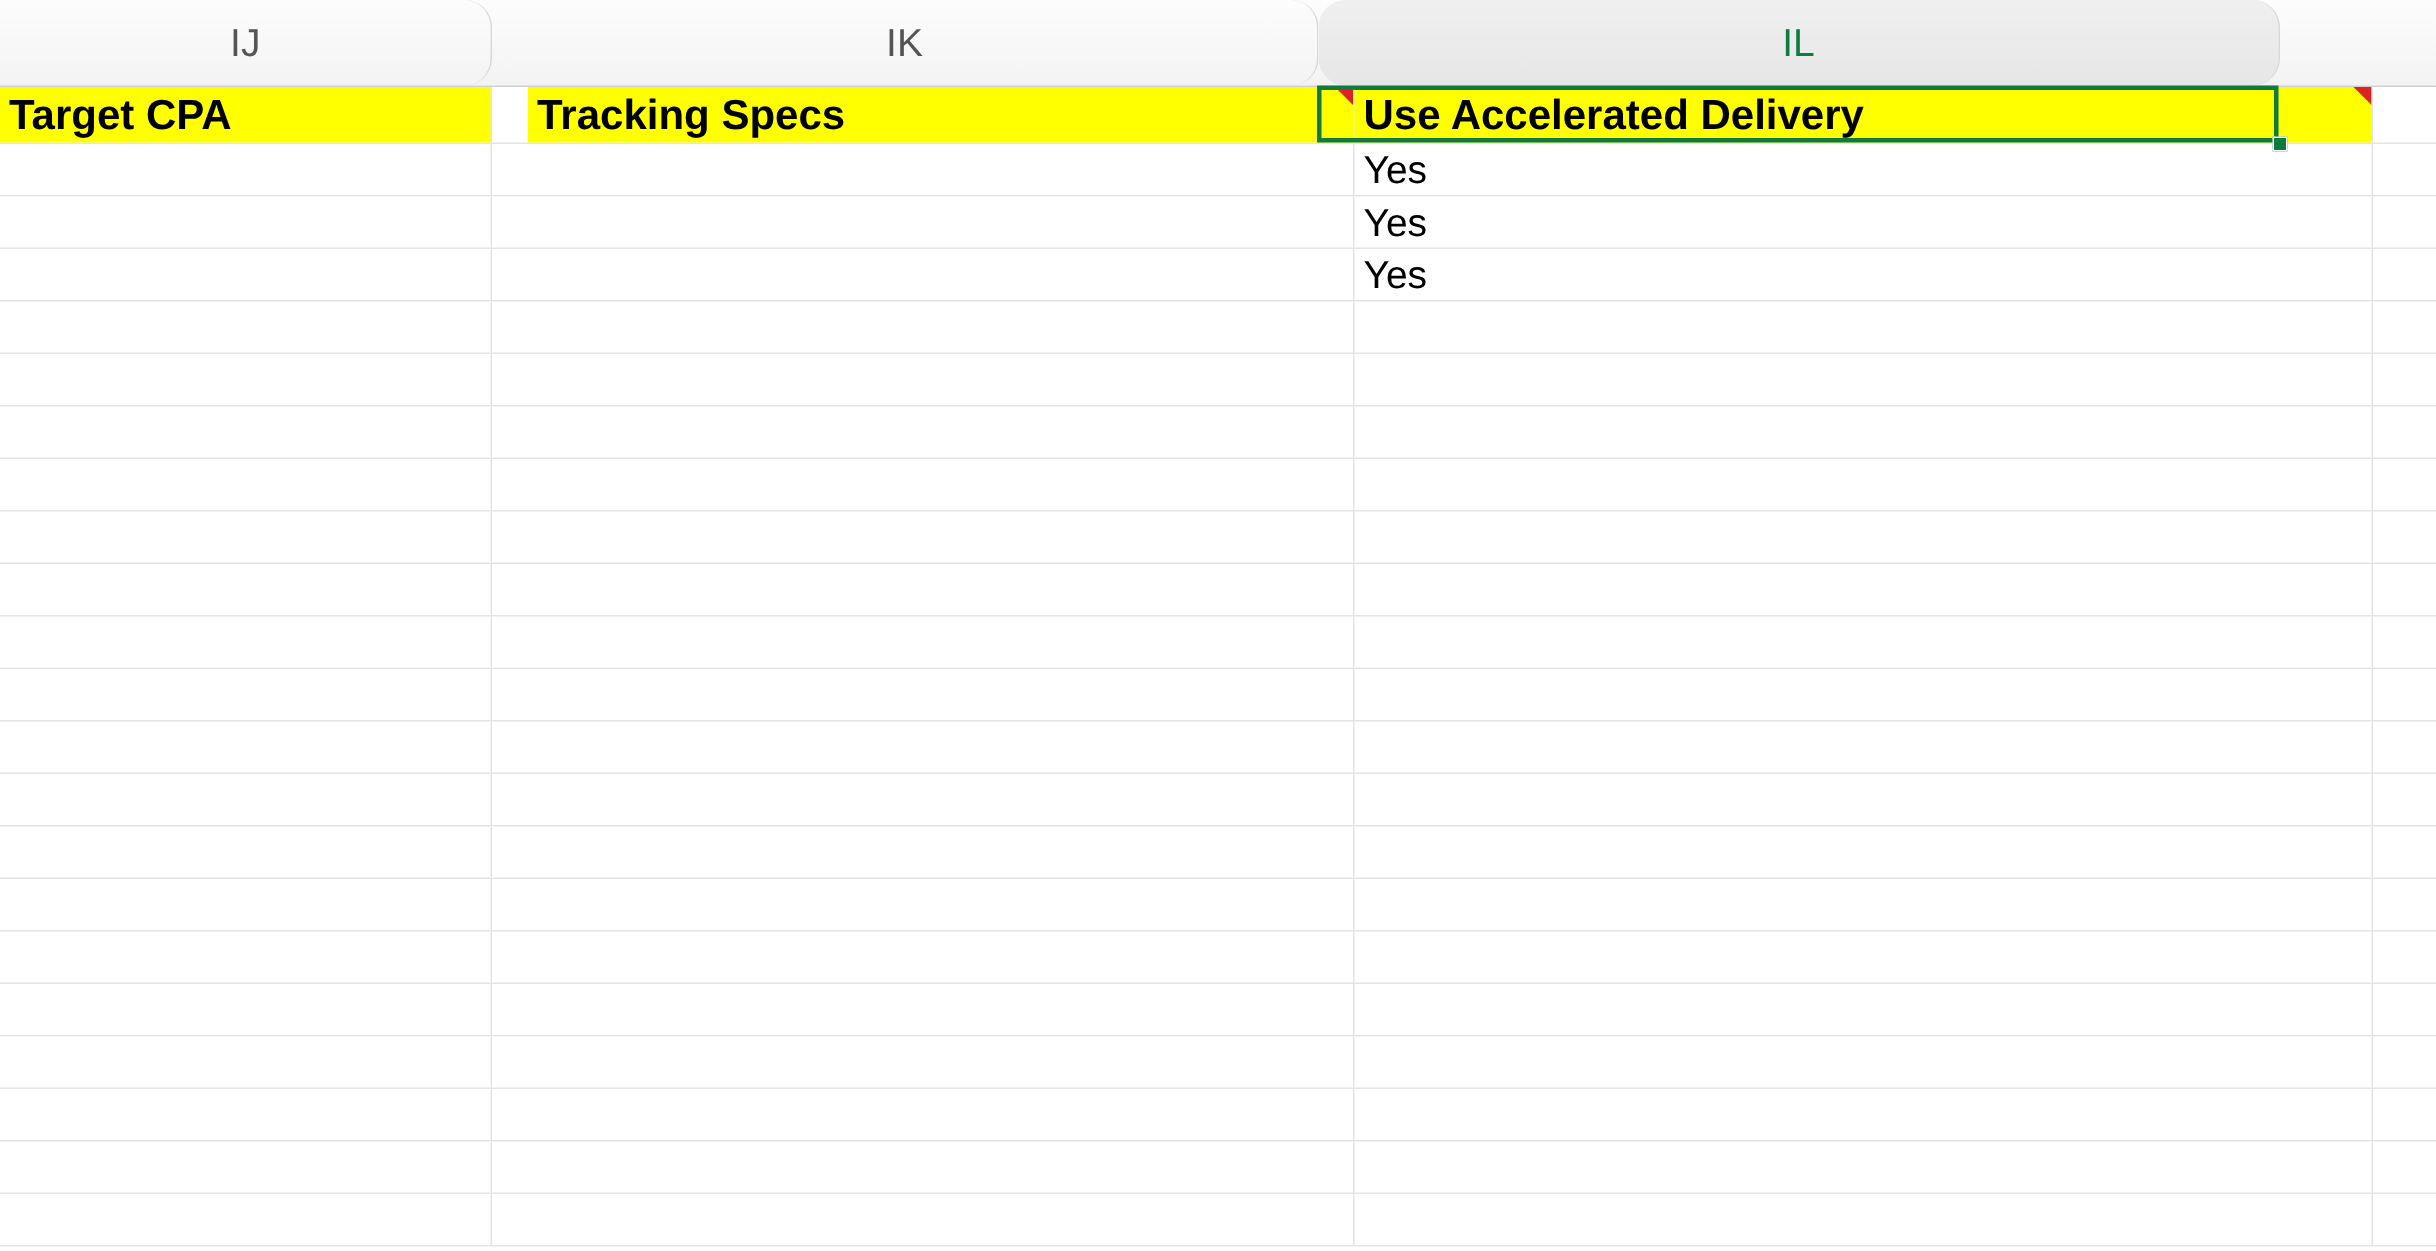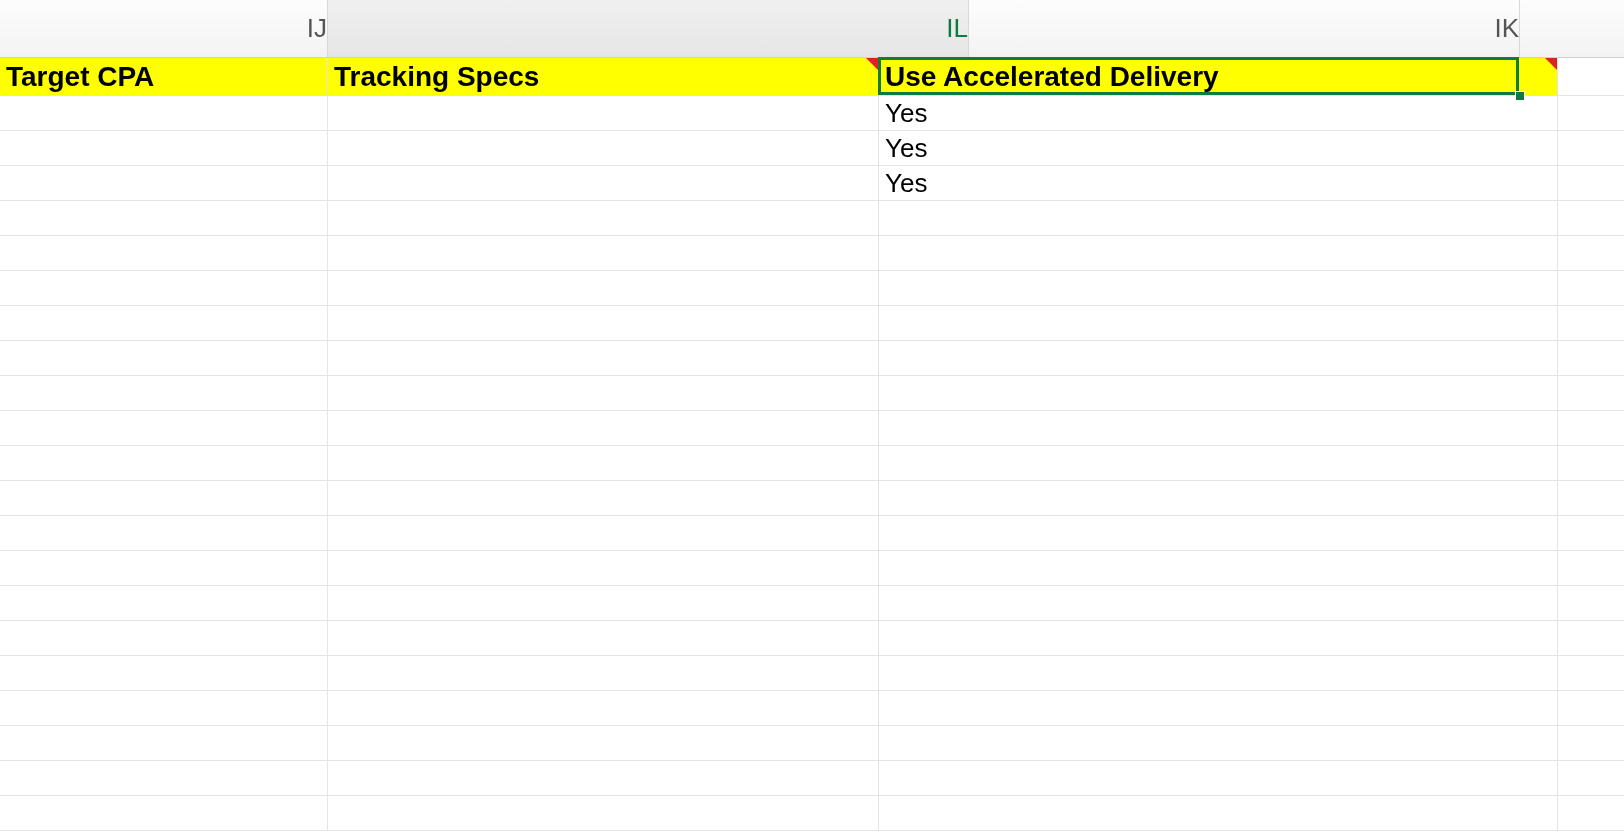--- a/index.html
+++ b/index.html
@@ -19,25 +19,26 @@
   }
   .col-headers {
     display: flex;
     height: 58px;
     background: linear-gradient(to bottom, #fdfdfd, #f3f3f3);
     border-bottom: 1px solid #d0d0d0;
   }
   .col-header {
     display: flex;
     align-items: center;
-    justify-content: flex-end;
+    justify-content: center;
     font-size: 26px;
     color: #555;
     border-right: 1px solid #d8d8d8;
     position: relative;
+    border-radius: 18px;
   }
   .col-header.selected {
     background: linear-gradient(to bottom, #f0f0f0, #e6e6e6);
     color: #0f7b3e;
     font-weight: 500;
   }
   .col-ij { width: 328px; }
   .col-ik { width: 551px; }
   .col-il { width: 641px; }
   .col-rest { flex: 1; border-right: none; }
@@ -66,21 +67,21 @@
     overflow: hidden;
   }
   .cell.hdr {
     background: #ffff00;
     font-weight: 700;
     font-size: 28px;
     white-space: nowrap;
     overflow: hidden;
   }
   .cell.col-ij { width: 328px; }
-  .cell.col-ik { width: 551px; }
+  .cell.col-ik { width: 551px; margin-left: 24px; }
   .cell.col-il { width: 679px; }
   .cell.col-rest { flex: 1; border-right: none; }
 
   .comment-marker {
     position: absolute;
     top: 0;
     right: 0;
     width: 0;
     height: 0;
     border-top: 12px solid #d22;
@@ -104,26 +105,26 @@
 </style>
 </head>
 <body>
 
 <div class="spreadsheet">
 
   <div class="col-headers">
     <div class="col-header col-ij">
       <span>IJ</span>
     </div>
+    <div class="col-header col-ik">
+      <span>IK</span>
+    </div>
     <div class="col-header col-il selected">
       <span>IL</span>
     </div>
-    <div class="col-header col-ik">
-      <span>IK</span>
-    </div>
     <div class="col-header col-rest"></div>
   </div>
 
   <div class="rows">
 
     <div class="row header-row">
       <div class="cell col-ij hdr">
         <span>Target CPA</span>
       </div>
       <div class="cell col-ik hdr">

